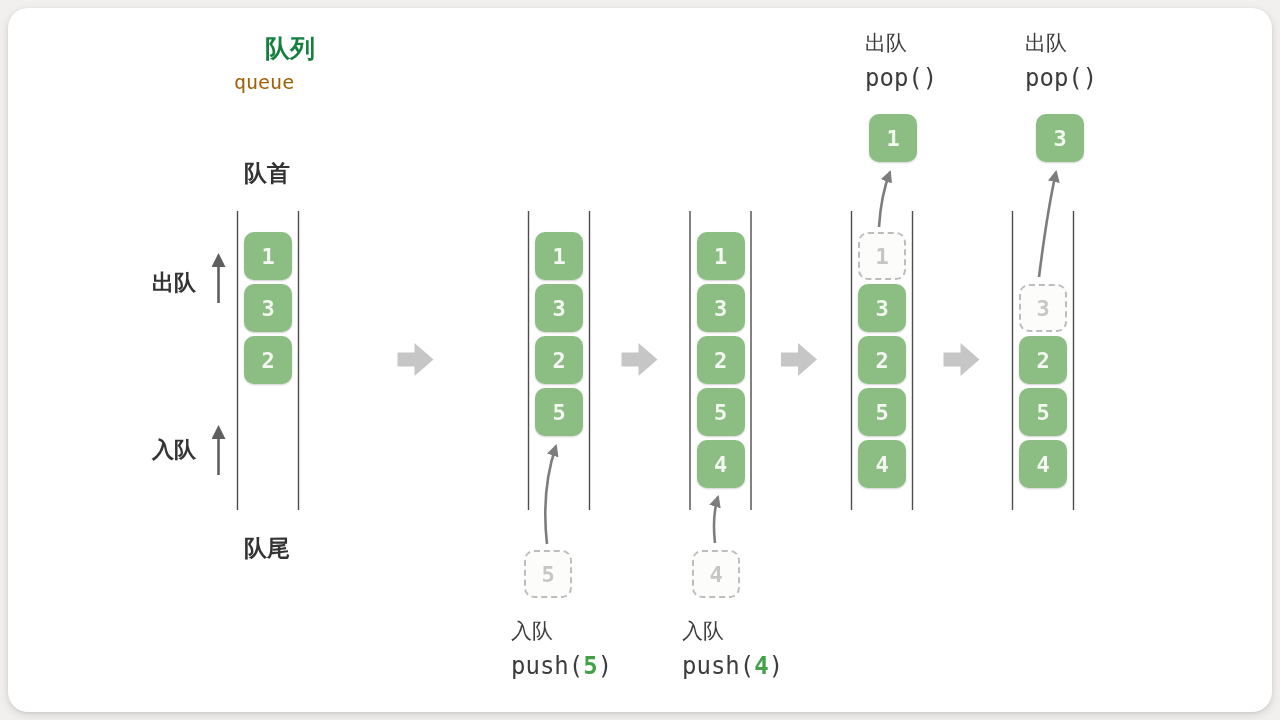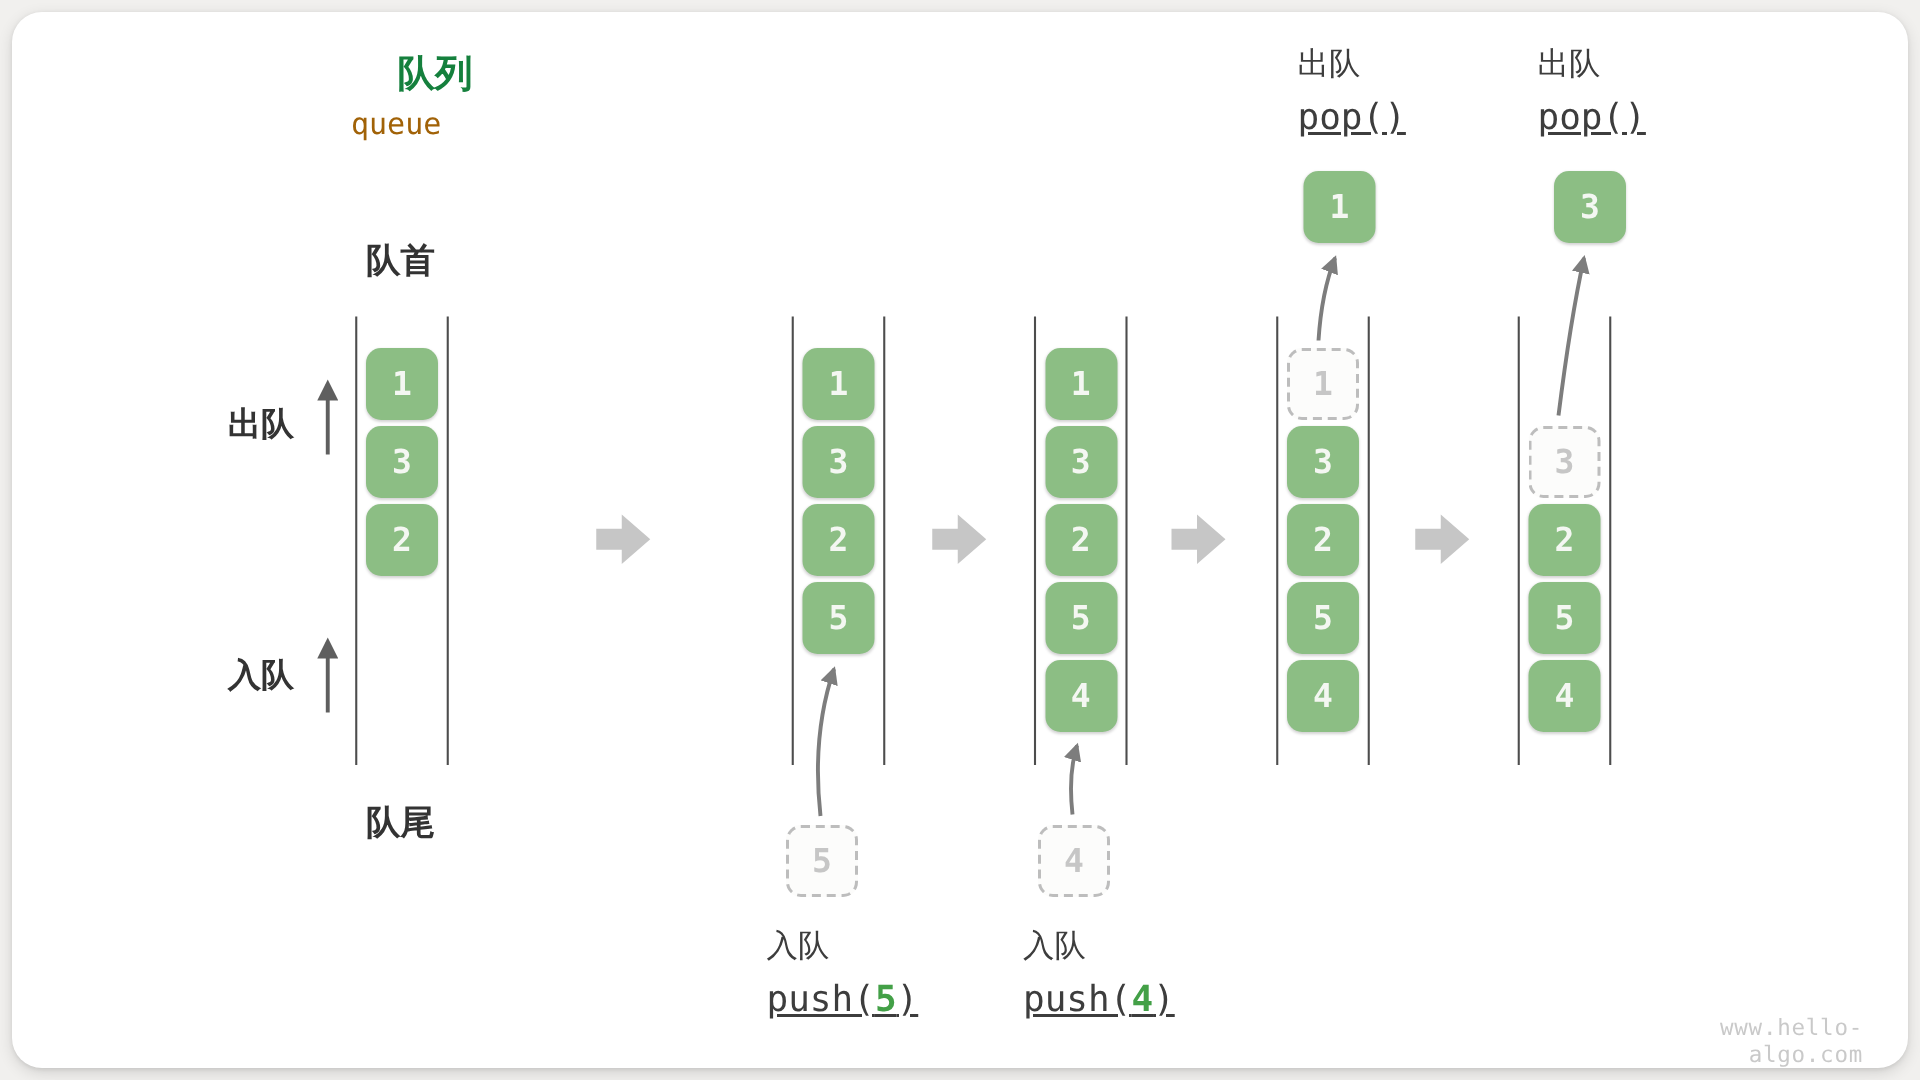--- a/index.html
+++ b/index.html
@@ -29,21 +29,21 @@
     background:#fcfcfb; border:2px dashed #bdbdbd; color:#c6c6c6;
     box-shadow:none;
   }
 
   .zh-bold{ position:absolute; font-weight:bold; color:#333333; font-size:23px; white-space:nowrap; }
   .title-zh{ position:absolute; left:238px; top:32px; font-weight:bold; font-size:25px; color:#15803d; white-space:nowrap;margin-left:27px; }
   .title-en{ position:absolute; left:234px; top:70px; font:20px "DejaVu Sans Mono", monospace; color:#a16207; }
 
   .anno{ position:absolute; color:#3d3d3d; white-space:nowrap; }
   .anno .zh{ font-size:21px; line-height:34px; }
-  .anno .code{ font:24px "DejaVu Sans Mono", monospace; line-height:36px; color:#3d3d3d;text-decoration:underline; }
+  .anno .code{ font:24px "DejaVu Sans Mono", monospace; line-height:36px; color:#3d3d3d; }
   .anno .argn{ color:#43a047; font-weight:bold; }
 
   .watermark{
     position:absolute; left:1078px; top:676px; width:164px;
     font:15px "DejaVu Sans Mono", monospace; color:#c9c9c9;
     text-align:right; letter-spacing:.5px;
   }
 </style>
 </head>
 <body>
@@ -136,14 +136,13 @@
       <div class="qbox dashed" style="left: 1019px; top: 284px;">3</div>
       <div class="qbox" style="left: 1019px; top: 336px;">2</div>
       <div class="qbox" style="left: 1019px; top: 388px;">5</div>
       <div class="qbox" style="left: 1019px; top: 440px;">4</div>
       <div class="qbox" style="left: 869px; top: 114px;">1</div>
       <div class="qbox" style="left: 1036px; top: 114px;">3</div>
       <div class="qbox dashed" style="left: 524px; top: 550px;">5</div>
       <div class="qbox dashed" style="left: 692px; top: 550px;">4</div>
     </div>
 
-  <div class="watermark">www.hello-algo.com</div>
 </div>
 
 </body></html>

